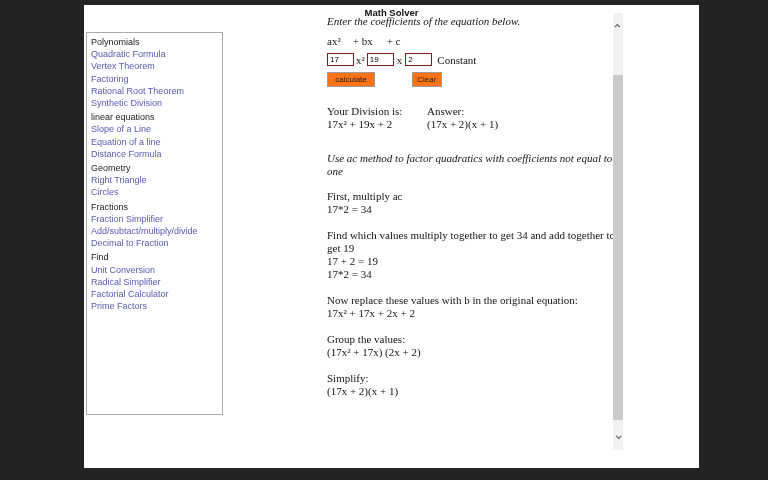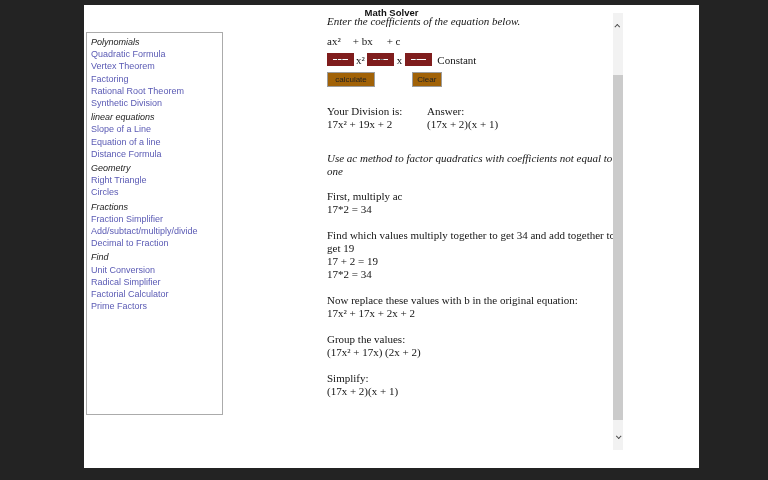--- a/index.html
+++ b/index.html
@@ -10,43 +10,43 @@
   .page { position:absolute; left:84px; top:5px; width:615px; height:463px;
           background:#ffffff; }
 
   .page-title { position:absolute; top:2px; left:0; width:615px; text-align:center;
                 font-size:9.5px; font-weight:bold; color:#111; }
 
   
   .sidebar-box { position:absolute; left:2px; top:27px; width:137px; height:383px;
                  border:1px solid #ababab; padding:3px 4px; overflow:hidden; }
   .sb-item { font-size:9px; line-height:12.2px; white-space:nowrap; }
-  .sb-header { font-style:italic; color:#1c1c1c; }
+  .sb-header { color:#1c1c1c; }
   .sb-item + .sb-header { margin-top:2px; }
   .sb-link { color:#5a5ab4; text-decoration:none; display:block; cursor:pointer; }
 
   
   .main { position:absolute; left:243px; top:0; width:292px; color:#141414;
           font-family:"Liberation Serif","DejaVu Serif",serif; font-size:11px; }
   .instruction { margin-top:10px; font-style:italic; line-height:13px; }
   .eq-template { margin-top:7px; line-height:13px; }
   .eq-template .bterm { margin-left:12px; }
   .eq-template .cterm { margin-left:14px; }
 
   .inputs-row { margin-top:4px; height:15px; display:flex; align-items:center; }
-  .coef-input { width:27px; height:13px; border:6px solid #7f1d1d; background:#fff;
+  .coef-input { width:27px; height:13px; border:1px solid #7f1d1d; background:#fff;
                 font-family:"Liberation Sans","DejaVu Sans",sans-serif;
                 font-size:8px; padding:0 2px; }
   .in-label { margin:0 2px; }
   .in-label-x { margin:0 3px; }
   .in-label-const { margin-left:5px; }
 
   .buttons-row { margin-top:5px; height:15px; }
   .btn { font-family:"Liberation Sans","DejaVu Sans",sans-serif; font-size:8px;
-         color:#222; background:#a16207; border:1px solid #9d9d9d; height:15px;
+         color:#222; background:#f97316; border:1px solid #9d9d9d; height:15px;
          cursor:pointer; }
   .btn-calc { width:48px; }
   .btn-clear { width:30px; margin-left:34px; }
 
   .results { margin-top:18px; display:flex; line-height:13px; }
   .res-col1 { width:100px; }
   .note { margin-top:21px; font-style:italic; line-height:13px; }
   .step { margin-top:13px; line-height:13px; }
   .step-first { margin-top:12px; }
 

